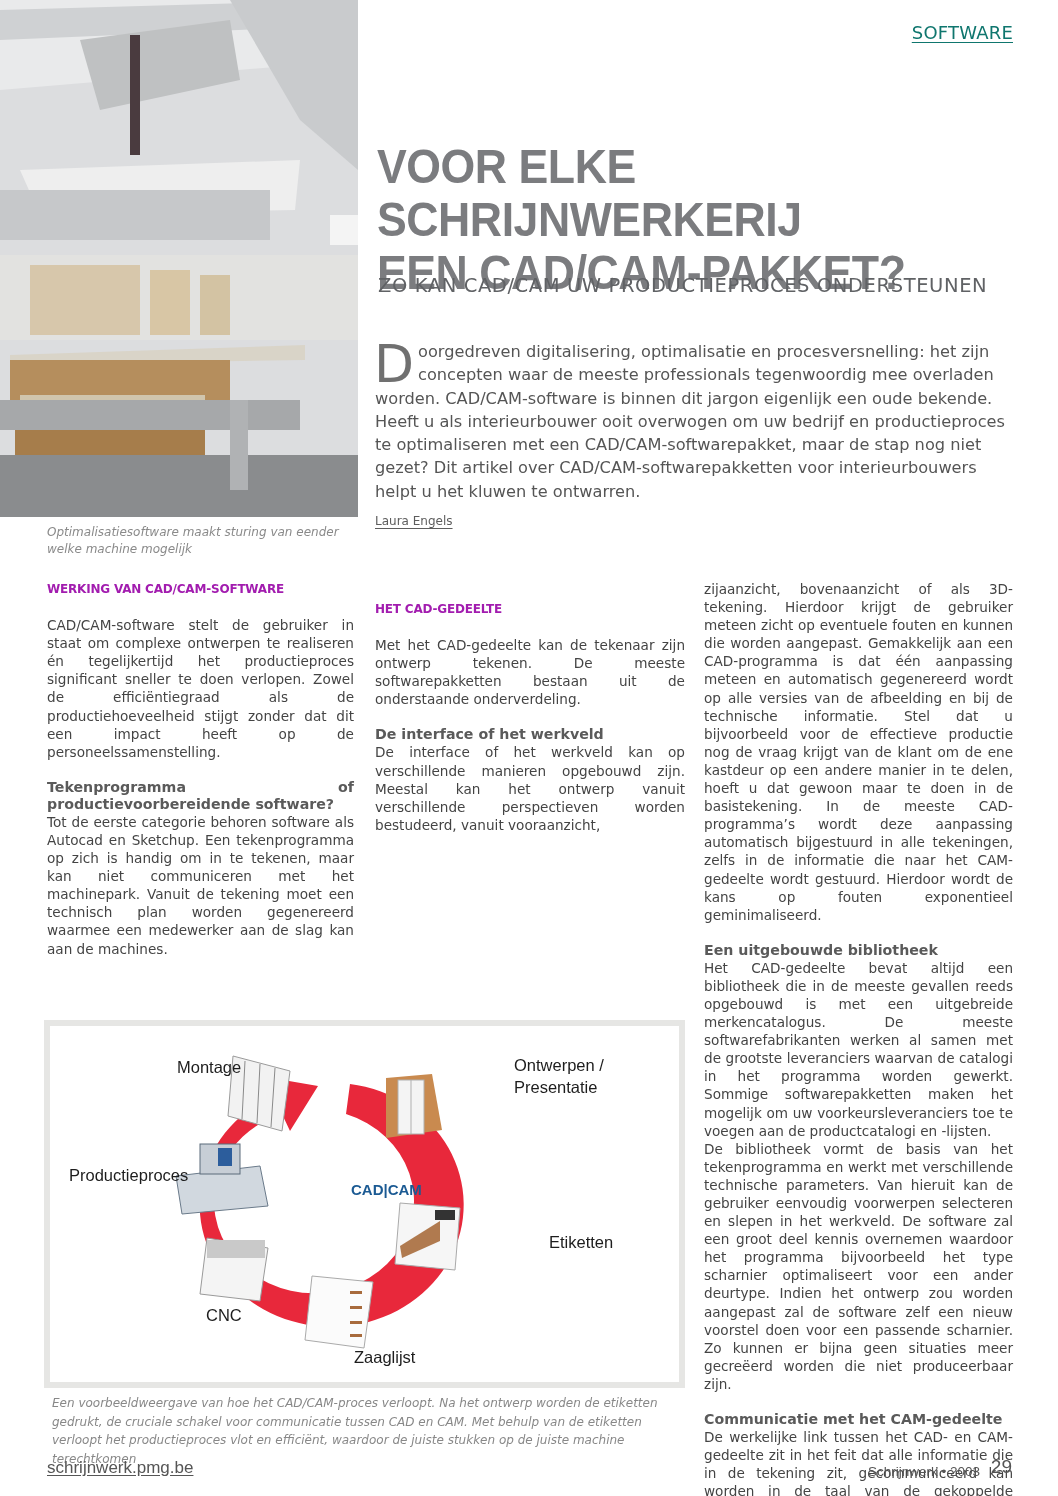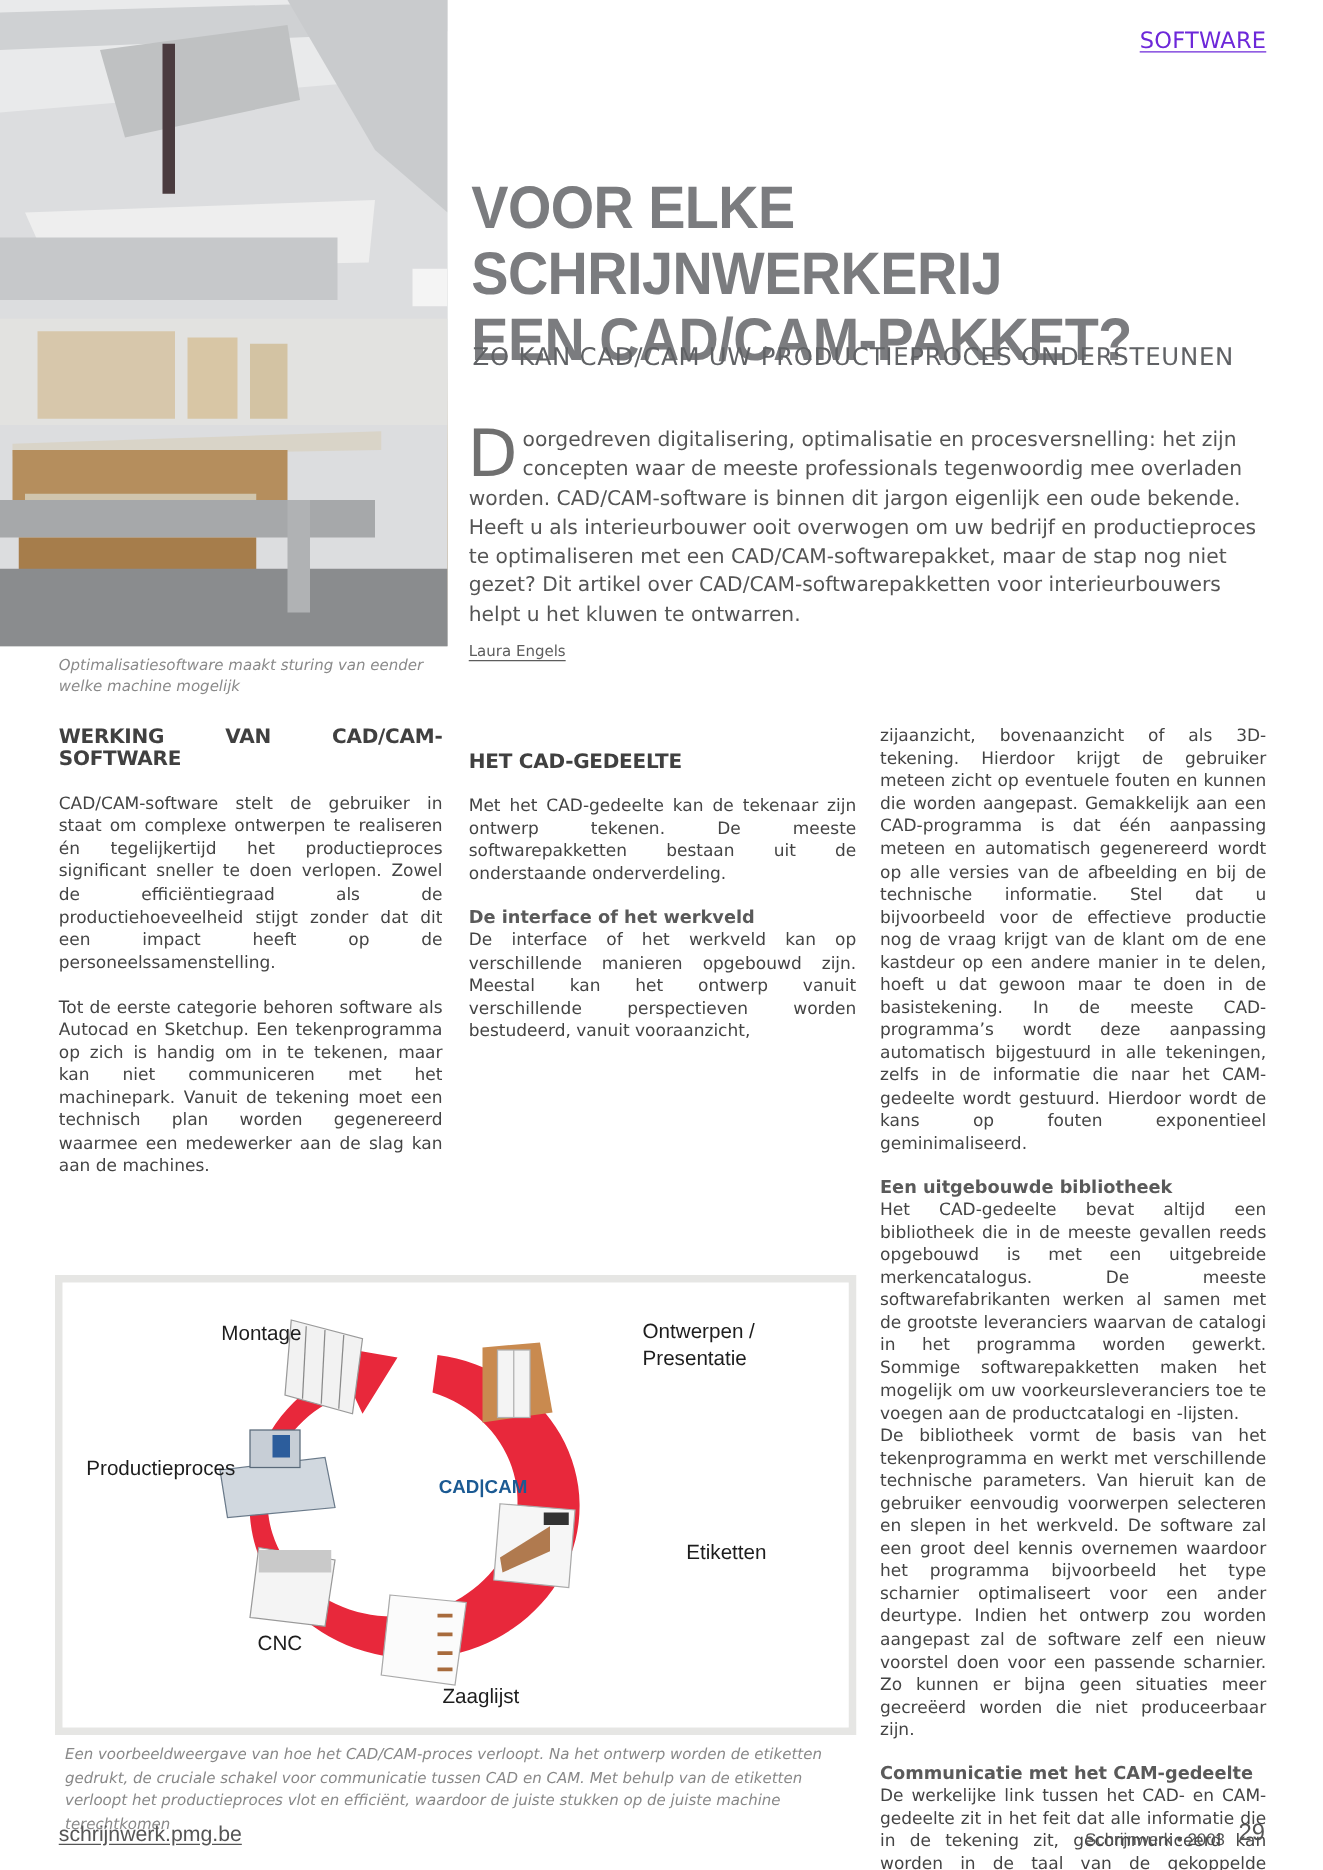--- a/index.html
+++ b/index.html
@@ -8,38 +8,38 @@
   .abs { position: absolute; }
 
   
   .photo { left: 0; top: 0; width: 358px; height: 517px; overflow: hidden;
            background: linear-gradient(180deg, #d9dadb 0%, #e6e7e8 30%, #cfd0d1 55%, #b8a68a 70%, #a98a62 82%, #6d6f70 100%); }
   .photo svg { display: block; }
   .photo-caption { left: 47px; top: 524px; width: 300px; font-size: 12px; line-height: 17px;
                    font-style: italic; color: #8a8a8a; }
 
   
-  .section-tag { right: 45px; top: 22px; font-size: 18px; color: #6d28d9; text-decoration: underline;
+  .section-tag { right: 45px; top: 22px; font-size: 18px; color: #0f766e; text-decoration: underline;
                  text-underline-offset: 3px; letter-spacing: 0.2px; }
   .title { left: 377px; top: 140px; width: 660px; font-family: "Liberation Sans", sans-serif;
            font-weight: bold; font-size: 48px; line-height: 53px; color: #7b7c7f; letter-spacing: -0.5px;
            transform: scaleX(0.93); transform-origin: left top; }
   .subtitle { left: 378px; top: 274px; font-size: 19.5px; color: #606265; letter-spacing: 0.6px; }
 
   .lead { left: 375px; top: 340px; width: 640px; font-size: 16.2px; line-height: 23.3px; color: #555; }
   .dropcap { float: left; font-size: 52px; line-height: 44px; margin: 2px 4px 0 -1px; color: #707070; }
   .author { left: 375px; top: 514px; font-size: 12px; color: #5d5d5d; text-decoration: underline; text-underline-offset: 3px; }
 
   
   .col { font-size: 13.6px; line-height: 18.1px; color: #444; text-align: justify; }
   .col p { margin: 0; }
   .col1 { left: 47px; top: 580px; width: 307px; }
   .col2 { left: 375px; top: 580px; width: 310px; }
   .col3 { left: 704px; top: 580px; width: 309px; }
-  .h-sec { font-weight: bold; font-size: 16px; color: #404040; margin: 0 0 18px 0; letter-spacing: -0.2px; }
+  .h-sec { font-weight: bold; font-size: 12px; color: #a21caf; margin: 0 0 18px 0; letter-spacing: -0.2px; }
   .h-sub { font-weight: bold; font-size: 14.2px; color: #5a5a5a; line-height: 17px; }
   .gap { height: 18px; }
 
   
   .figure { left: 44px; top: 1020px; width: 641px; height: 368px; background: #e6e6e4; }
   .figure-inner { position: absolute; left: 6px; top: 6px; right: 6px; bottom: 6px; background: #ffffff; }
   .fig-label { position: absolute; font-family: "Liberation Sans", sans-serif; font-size: 16.5px; color: #1d1d1d; text-align: center; }
   .fig-center { position: absolute; font-family: "Liberation Sans", sans-serif; font-weight: bold;
                 font-size: 15px; color: #1b5a93; }
   .fig-caption { left: 52px; top: 1394px; width: 630px; font-size: 12px; line-height: 18.5px;
@@ -90,20 +90,21 @@
 <div class="abs lead">
   <span class="dropcap">D</span>
   <span>oorgedreven digitalisering, optimalisatie en procesversnelling: het zijn concepten waar de meeste professionals tegenwoordig mee overladen worden. CAD/CAM-software is binnen dit jargon eigenlijk een oude bekende. Heeft u als interieurbouwer ooit overwogen om uw bedrijf en productieproces te optimaliseren met een CAD/CAM-softwarepakket, maar de stap nog niet gezet? Dit artikel over CAD/CAM-softwarepakketten voor interieurbouwers helpt u het kluwen te ontwarren.</span>
 </div>
 <div class="abs author">Laura Engels</div>
 
 <div class="abs col col1">
   <div class="h-sec">WERKING VAN CAD/CAM-SOFTWARE</div>
   <p>CAD/CAM-software stelt de gebruiker in staat om complexe ontwerpen te realiseren én tegelijkertijd het productieproces significant sneller te doen verlopen. Zowel de efficiëntiegraad als de productiehoeveelheid stijgt zonder dat dit een impact heeft op de personeelssamenstelling.</p>
   <div class="gap"></div>
+  <div class="h-sub">Tekenprogramma of productievoorbereidende software?</div>
   <p>Tot de eerste categorie behoren software als Autocad en Sketchup. Een tekenprogramma op zich is handig om in te tekenen, maar kan niet communiceren met het machinepark. Vanuit de tekening moet een technisch plan worden gegenereerd waarmee een medewerker aan de slag kan aan de machines.</p>
 </div>
 
 <div class="abs col col2">
   <div class="gap" style="height:20px"></div>
   <div class="h-sec">HET CAD-GEDEELTE</div>
   <p>Met het CAD-gedeelte kan de tekenaar zijn ontwerp tekenen. De meeste softwarepakketten bestaan uit de onderstaande onderverdeling.</p>
   <div class="gap"></div>
   <div class="h-sub">De interface of het werkveld</div>
   <p>De interface of het werkveld kan op verschillende manieren opgebouwd zijn. Meestal kan het ontwerp vanuit verschillende perspectieven worden bestudeerd, vanuit vooraanzicht,</p>

